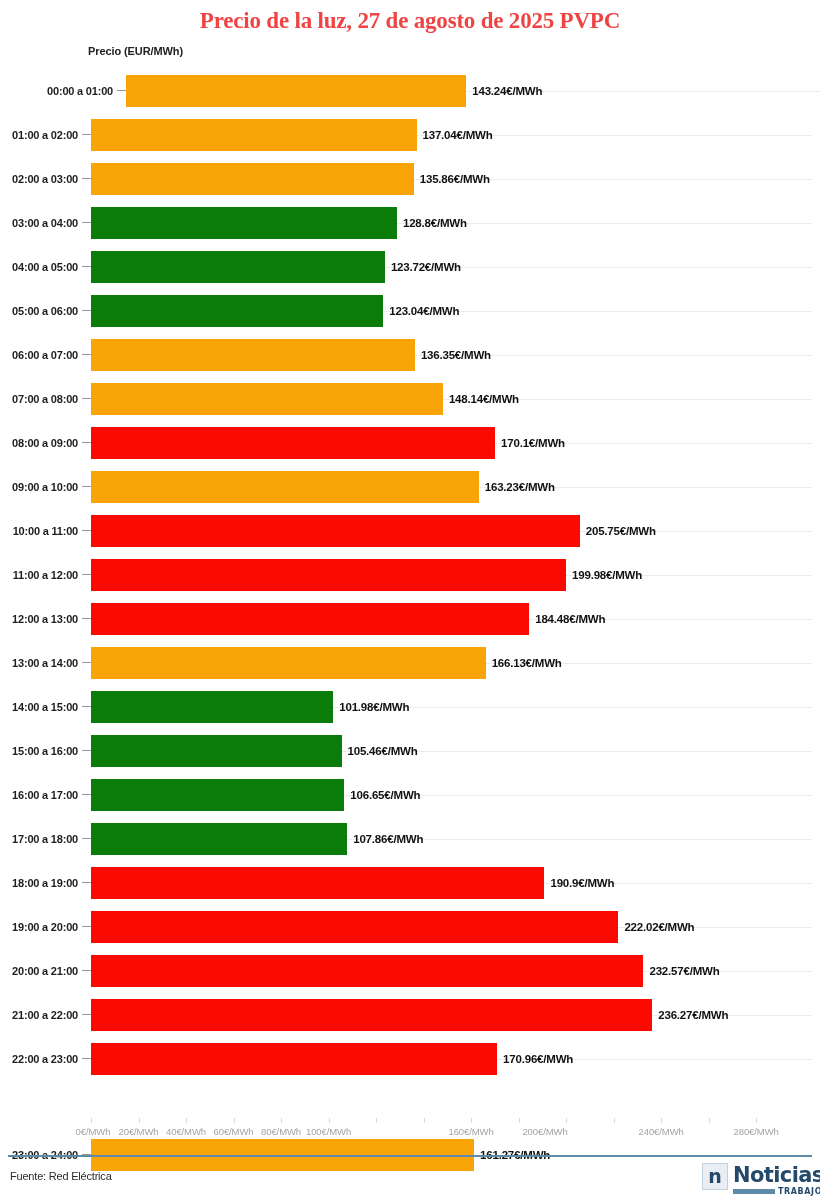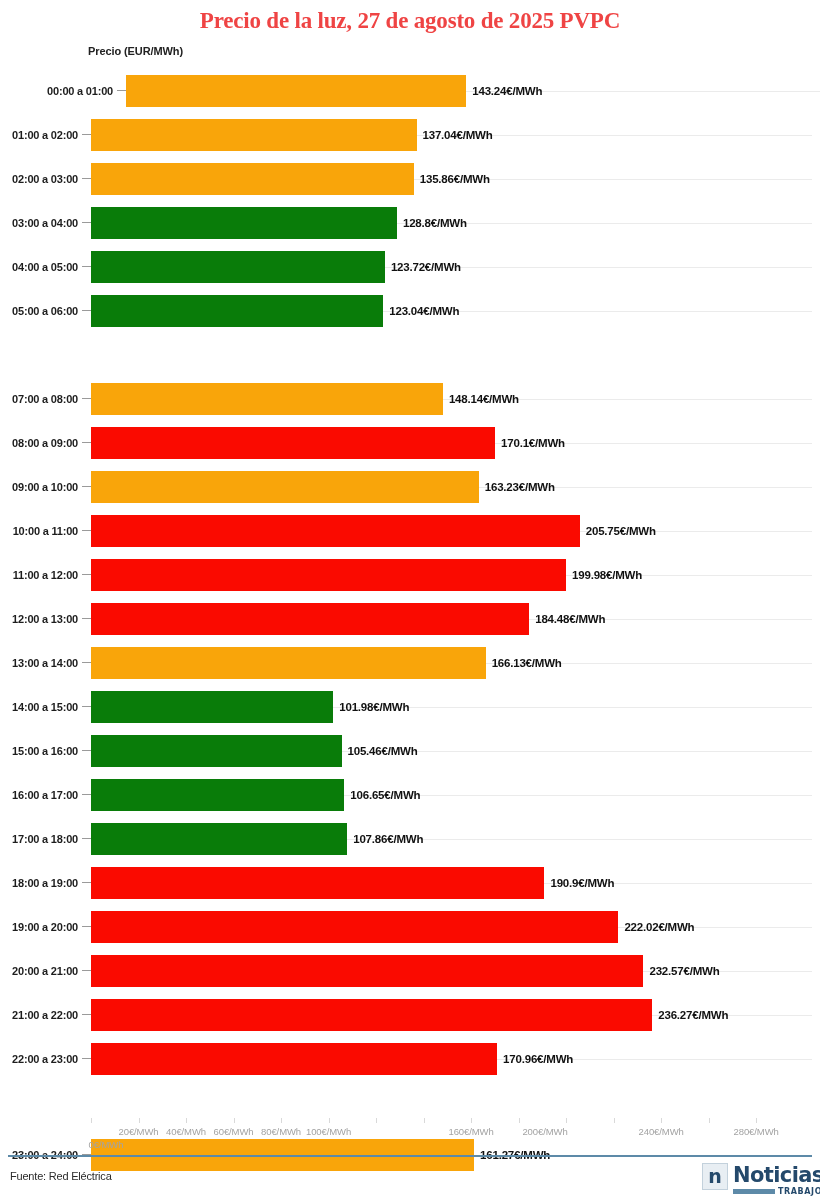--- a/index.html
+++ b/index.html
@@ -245,20 +245,27 @@
         <div class="bar" style="width: 293.897px; background: rgb(9, 124, 9);"></div>
         <div class="bar-value" style="left: 390.897px;">123.72€/MWh</div>
       </div>
       <div class="row" style="top: 220px;">
         <div class="row-gridline"></div>
         <div class="row-label">05:00 a 06:00</div>
         <div class="row-tick"></div>
         <div class="bar" style="width: 292.282px; background: rgb(9, 124, 9);"></div>
         <div class="bar-value" style="left: 389.282px;">123.04€/MWh</div>
       </div>
+      <div class="row" style="top: 264px;">
+        <div class="row-gridline"></div>
+        <div class="row-label">06:00 a 07:00</div>
+        <div class="row-tick"></div>
+        <div class="bar" style="width: 323.899px; background: rgb(249, 165, 10);"></div>
+        <div class="bar-value" style="left: 420.899px;">136.35€/MWh</div>
+      </div>
       <div class="row" style="top: 308px;">
         <div class="row-gridline"></div>
         <div class="row-label">07:00 a 08:00</div>
         <div class="row-tick"></div>
         <div class="bar" style="width: 351.907px; background: rgb(249, 165, 10);"></div>
         <div class="bar-value" style="left: 448.907px;">148.14€/MWh</div>
       </div>
       <div class="row" style="top: 352px;">
         <div class="row-gridline"></div>
         <div class="row-label">08:00 a 09:00</div>
@@ -368,21 +375,21 @@
         <div class="row-gridline"></div>
         <div class="row-label">23:00 a 24:00</div>
         <div class="row-tick"></div>
         <div class="bar" style="width: 383.097px; background: rgb(249, 165, 10);"></div>
         <div class="bar-value" style="left: 480.097px;">161.27€/MWh</div>
       </div>
     </div>
 
   <div id="xaxis">
       <div class="xtick-mark" style="left: 91px;"></div>
-      <div class="xtick-label" style="left: 106px; margin-top: 13px;">0€/MWh</div>
+      <div class="xtick-label" style="left: 93px;">0€/MWh</div>
       <div class="xtick-mark" style="left: 138.51px;"></div>
       <div class="xtick-label" style="left: 138.51px;">20€/MWh</div>
       <div class="xtick-mark" style="left: 186.02px;"></div>
       <div class="xtick-label" style="left: 186.02px;">40€/MWh</div>
       <div class="xtick-mark" style="left: 233.53px;"></div>
       <div class="xtick-label" style="left: 233.53px;">60€/MWh</div>
       <div class="xtick-mark" style="left: 281.04px;"></div>
       <div class="xtick-label" style="left: 281.04px;">80€/MWh</div>
       <div class="xtick-mark" style="left: 328.55px;"></div>
       <div class="xtick-label" style="left: 328.55px;">100€/MWh</div>

